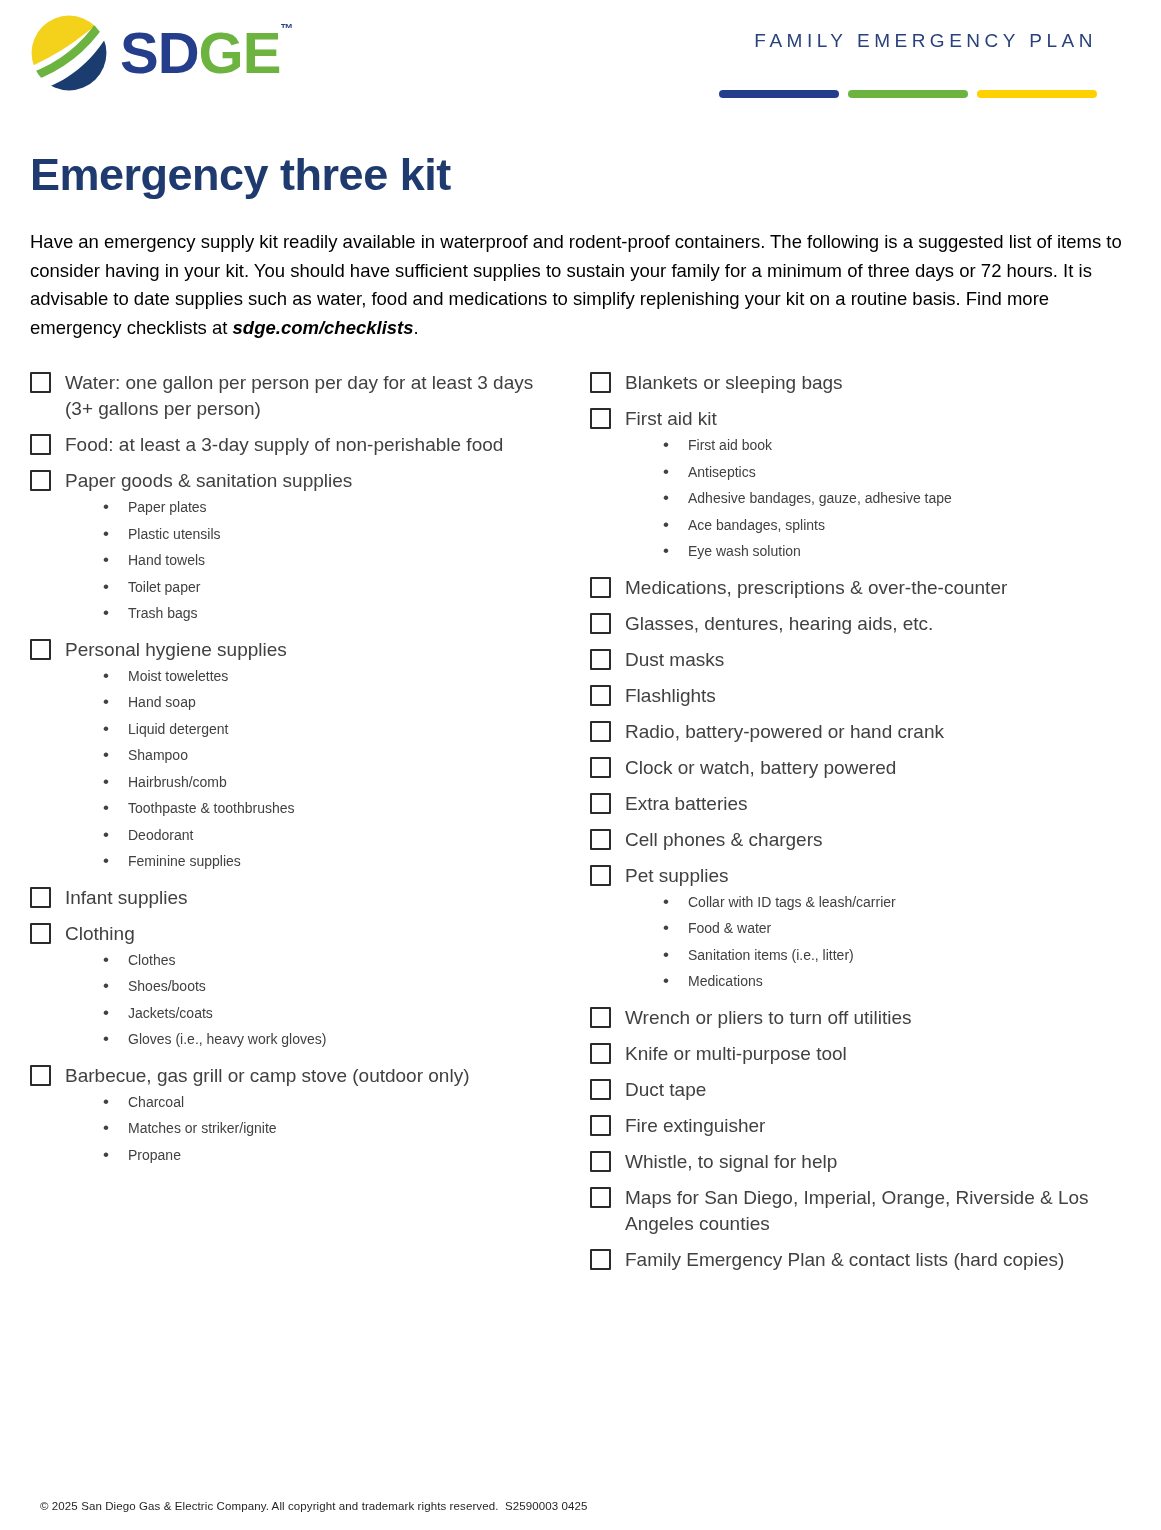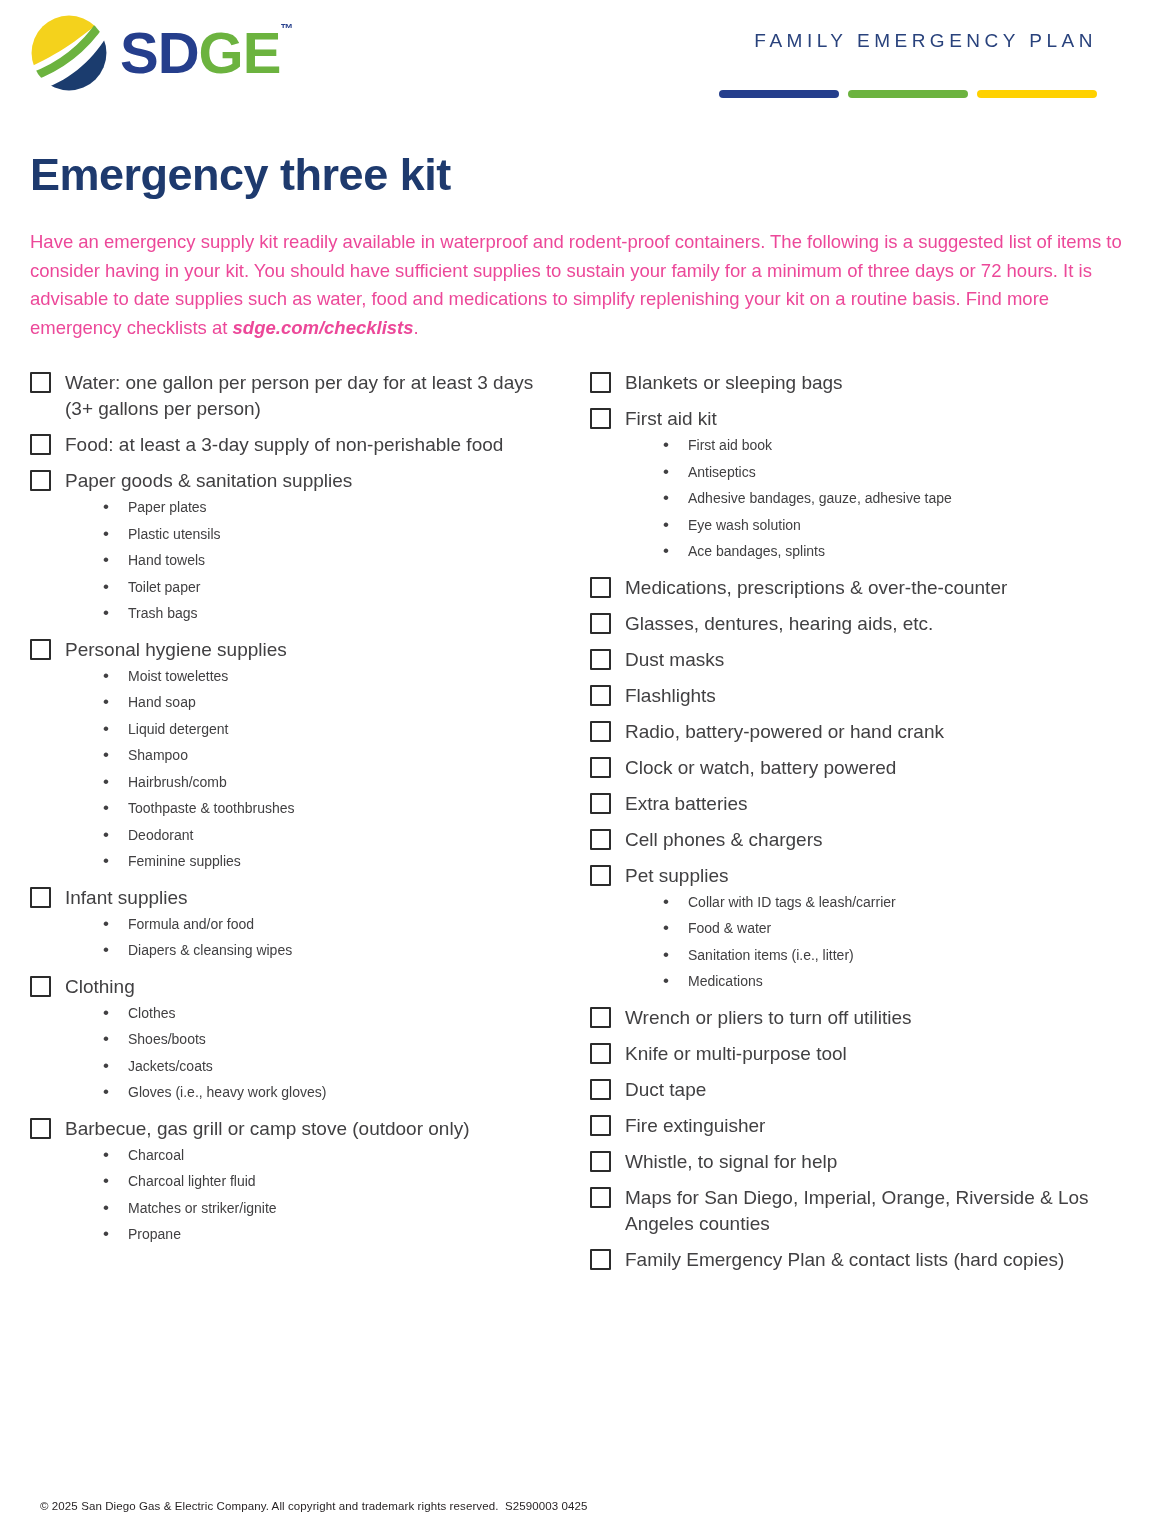--- a/index.html
+++ b/index.html
@@ -35,21 +35,21 @@
 
   
   .page-title {
     margin:48px 30px 0 30px;
     color:#1E3A6E; font-size:45px; font-weight:700; letter-spacing:-0.5px;
     line-height:1.2;
   }
   .intro {
     margin:26px 30px 0 30px;
     width:1098px;
-    font-size:18.5px; line-height:28.5px; color:#ec4899;
+    font-size:18.5px; line-height:28.5px; color:#000000;
   }
   .intro b { font-weight:700; font-style:italic; }
 
   
   .columns { display:flex; margin:28px 0 0 30px; }
   .col { display:block; }
   .col-left { width:530px; margin-right:30px; }
   .col-right { width:521px; }
 
   .check-item { position:relative; padding-left:35px; margin-top:10px; }
@@ -153,64 +153,59 @@
             <li>Hairbrush/comb</li>
             <li>Toothpaste &amp; toothbrushes</li>
             <li>Deodorant</li>
             <li>Feminine supplies</li>
           </ul>
   </div>
 
   <div class="check-item">
     <span class="checkbox"></span>
     <span class="check-label">Infant supplies</span>
-    <ul class="subitems">
-            <li>Formula and/or food</li>
-            <li>Diapers &amp; cleansing wipes</li>
-          </ul>
   </div>
 
   <div class="check-item">
     <span class="checkbox"></span>
     <span class="check-label">Clothing</span>
     <ul class="subitems">
             <li>Clothes</li>
             <li>Shoes/boots</li>
             <li>Jackets/coats</li>
             <li>Gloves (i.e., heavy work gloves)</li>
           </ul>
   </div>
 
   <div class="check-item">
     <span class="checkbox"></span>
     <span class="check-label">Barbecue, gas grill or camp stove (outdoor only)</span>
     <ul class="subitems">
             <li>Charcoal</li>
-            <li>Charcoal lighter fluid</li>
             <li>Matches or striker/ignite</li>
             <li>Propane</li>
           </ul>
   </div>
 </div>
     <div class="col col-right">
   <div class="check-item">
     <span class="checkbox"></span>
     <span class="check-label">Blankets or sleeping bags</span>
 
   </div>
 
   <div class="check-item">
     <span class="checkbox"></span>
     <span class="check-label">First aid kit</span>
     <ul class="subitems">
             <li>First aid book</li>
             <li>Antiseptics</li>
             <li>Adhesive bandages, gauze, adhesive tape</li>
+            <li>Ace bandages, splints</li>
             <li>Eye wash solution</li>
-            <li>Ace bandages, splints</li>
           </ul>
   </div>
 
   <div class="check-item">
     <span class="checkbox"></span>
     <span class="check-label">Medications, prescriptions &amp; over-the-counter</span>
 
   </div>
 
   <div class="check-item">

